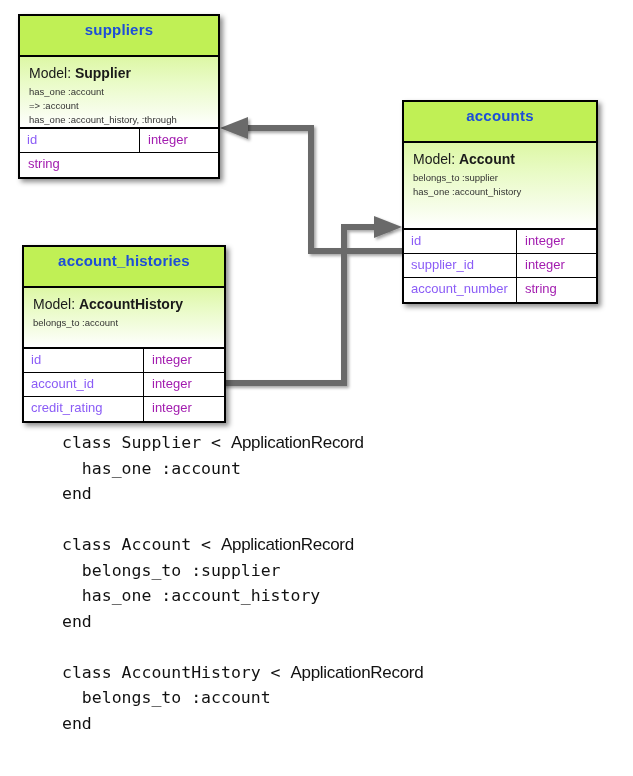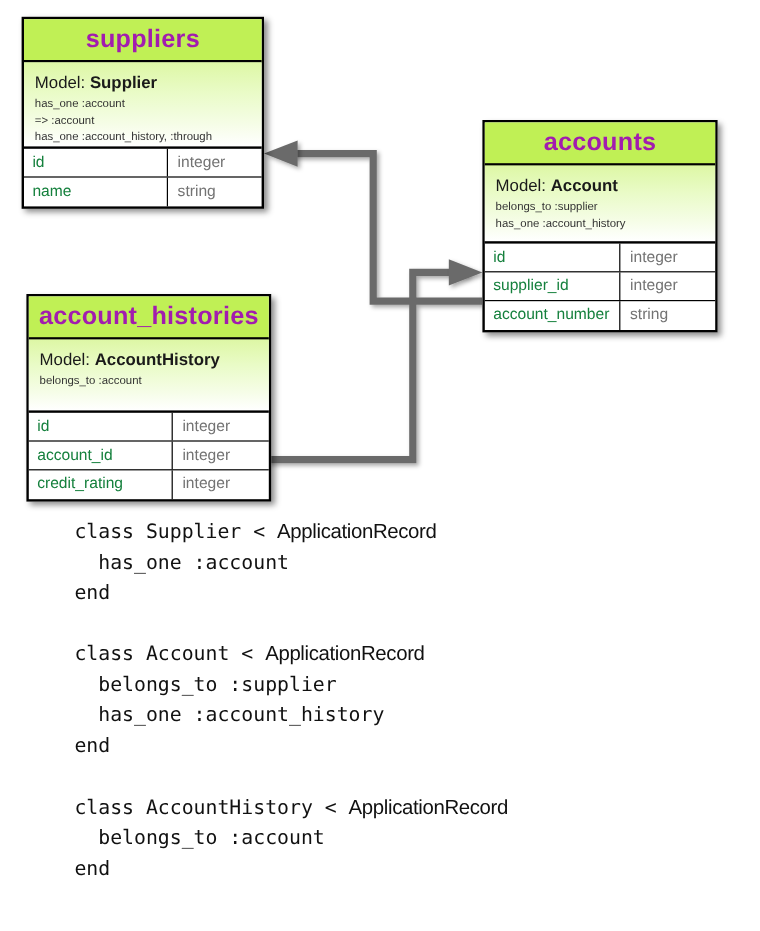--- a/index.html
+++ b/index.html
@@ -20,24 +20,24 @@
     background:#ffffff;
     box-shadow:3px 3px 5px rgba(0,0,0,0.45);
     z-index:5;
   }
   .entity-title{
     box-sizing:border-box;
     background:#c0f055;
     border-bottom:2px solid #000000;
     text-align:center;
     font-weight:bold;
-    font-size:21px;
-    color:#a21caf;
+    font-size:15px;
+    color:#1d4ed8;
     line-height:1;
-    padding:6px 0 7px 0;
+    padding:6px 0 18px 0;
     letter-spacing:.2px;
   }
   .entity-model{
     box-sizing:border-box;
     background:linear-gradient(to bottom,#ddf7a5 0%,#e9fbc6 35%,#f6fde8 75%,#ffffff 100%);
     border-bottom:2px solid #000000;
     padding:8px 8px 6px 9px;
   }
   .model-line{
     font-size:14px;
@@ -59,42 +59,42 @@
     border-bottom:1.5px solid #000000;
     height:24px;
     box-sizing:border-box;
   }
   .attr-row:last-child{border-bottom:none;}
   .attr-name{
     box-sizing:border-box;
     border-right:1.5px solid #000000;
     padding:3px 0 0 7px;
     font-size:13px;
-    color:#15803d;
+    color:#8b5cf6;
     white-space:nowrap;
     overflow:hidden;
   }
   .attr-type{
     box-sizing:border-box;
     padding:3px 0 0 8px;
     font-size:13px;
-    color:#737373;
+    color:#a21caf;
     white-space:nowrap;
     overflow:hidden;
     flex:1 1 auto;
   }
 
   
   #ent-suppliers{left:18px;top:14px;width:202px;}
   #ent-suppliers .attr-name{width:120px;}
   #ent-suppliers .entity-model{height:72px;}
 
   #ent-accounts{left:402px;top:100px;width:196px;}
   #ent-accounts .attr-name{width:113px;}
-  #ent-accounts .entity-model{height:65px;}
+  #ent-accounts .entity-model{height:87px;}
 
   #ent-histories{left:22px;top:245px;width:204px;}
   #ent-histories .attr-name{width:120px;}
   #ent-histories .entity-model{height:61px;}
 
   
   #connectors{position:absolute;left:0;top:0;width:633px;height:776px;z-index:2;}
 
   
   #code{
@@ -152,21 +152,20 @@
       </p>
       <p class="assoc-line">has_one :account</p>
       <p class="assoc-line">=&gt; :account</p>
       <p class="assoc-line">has_one :account_history, :through</p>
     </div>
     <div class="attr-row">
       <div class="attr-name">id</div>
       <div class="attr-type">integer</div>
     </div>
     <div class="attr-row">
-      <div class="attr-name">name</div>
       <div class="attr-type">string</div>
     </div>
   </div>
 
   <div class="entity" id="ent-accounts">
     <div class="entity-title">accounts</div>
     <div class="entity-model">
       <p class="model-line">
         <span>Model:</span>
         <b>Account</b>

